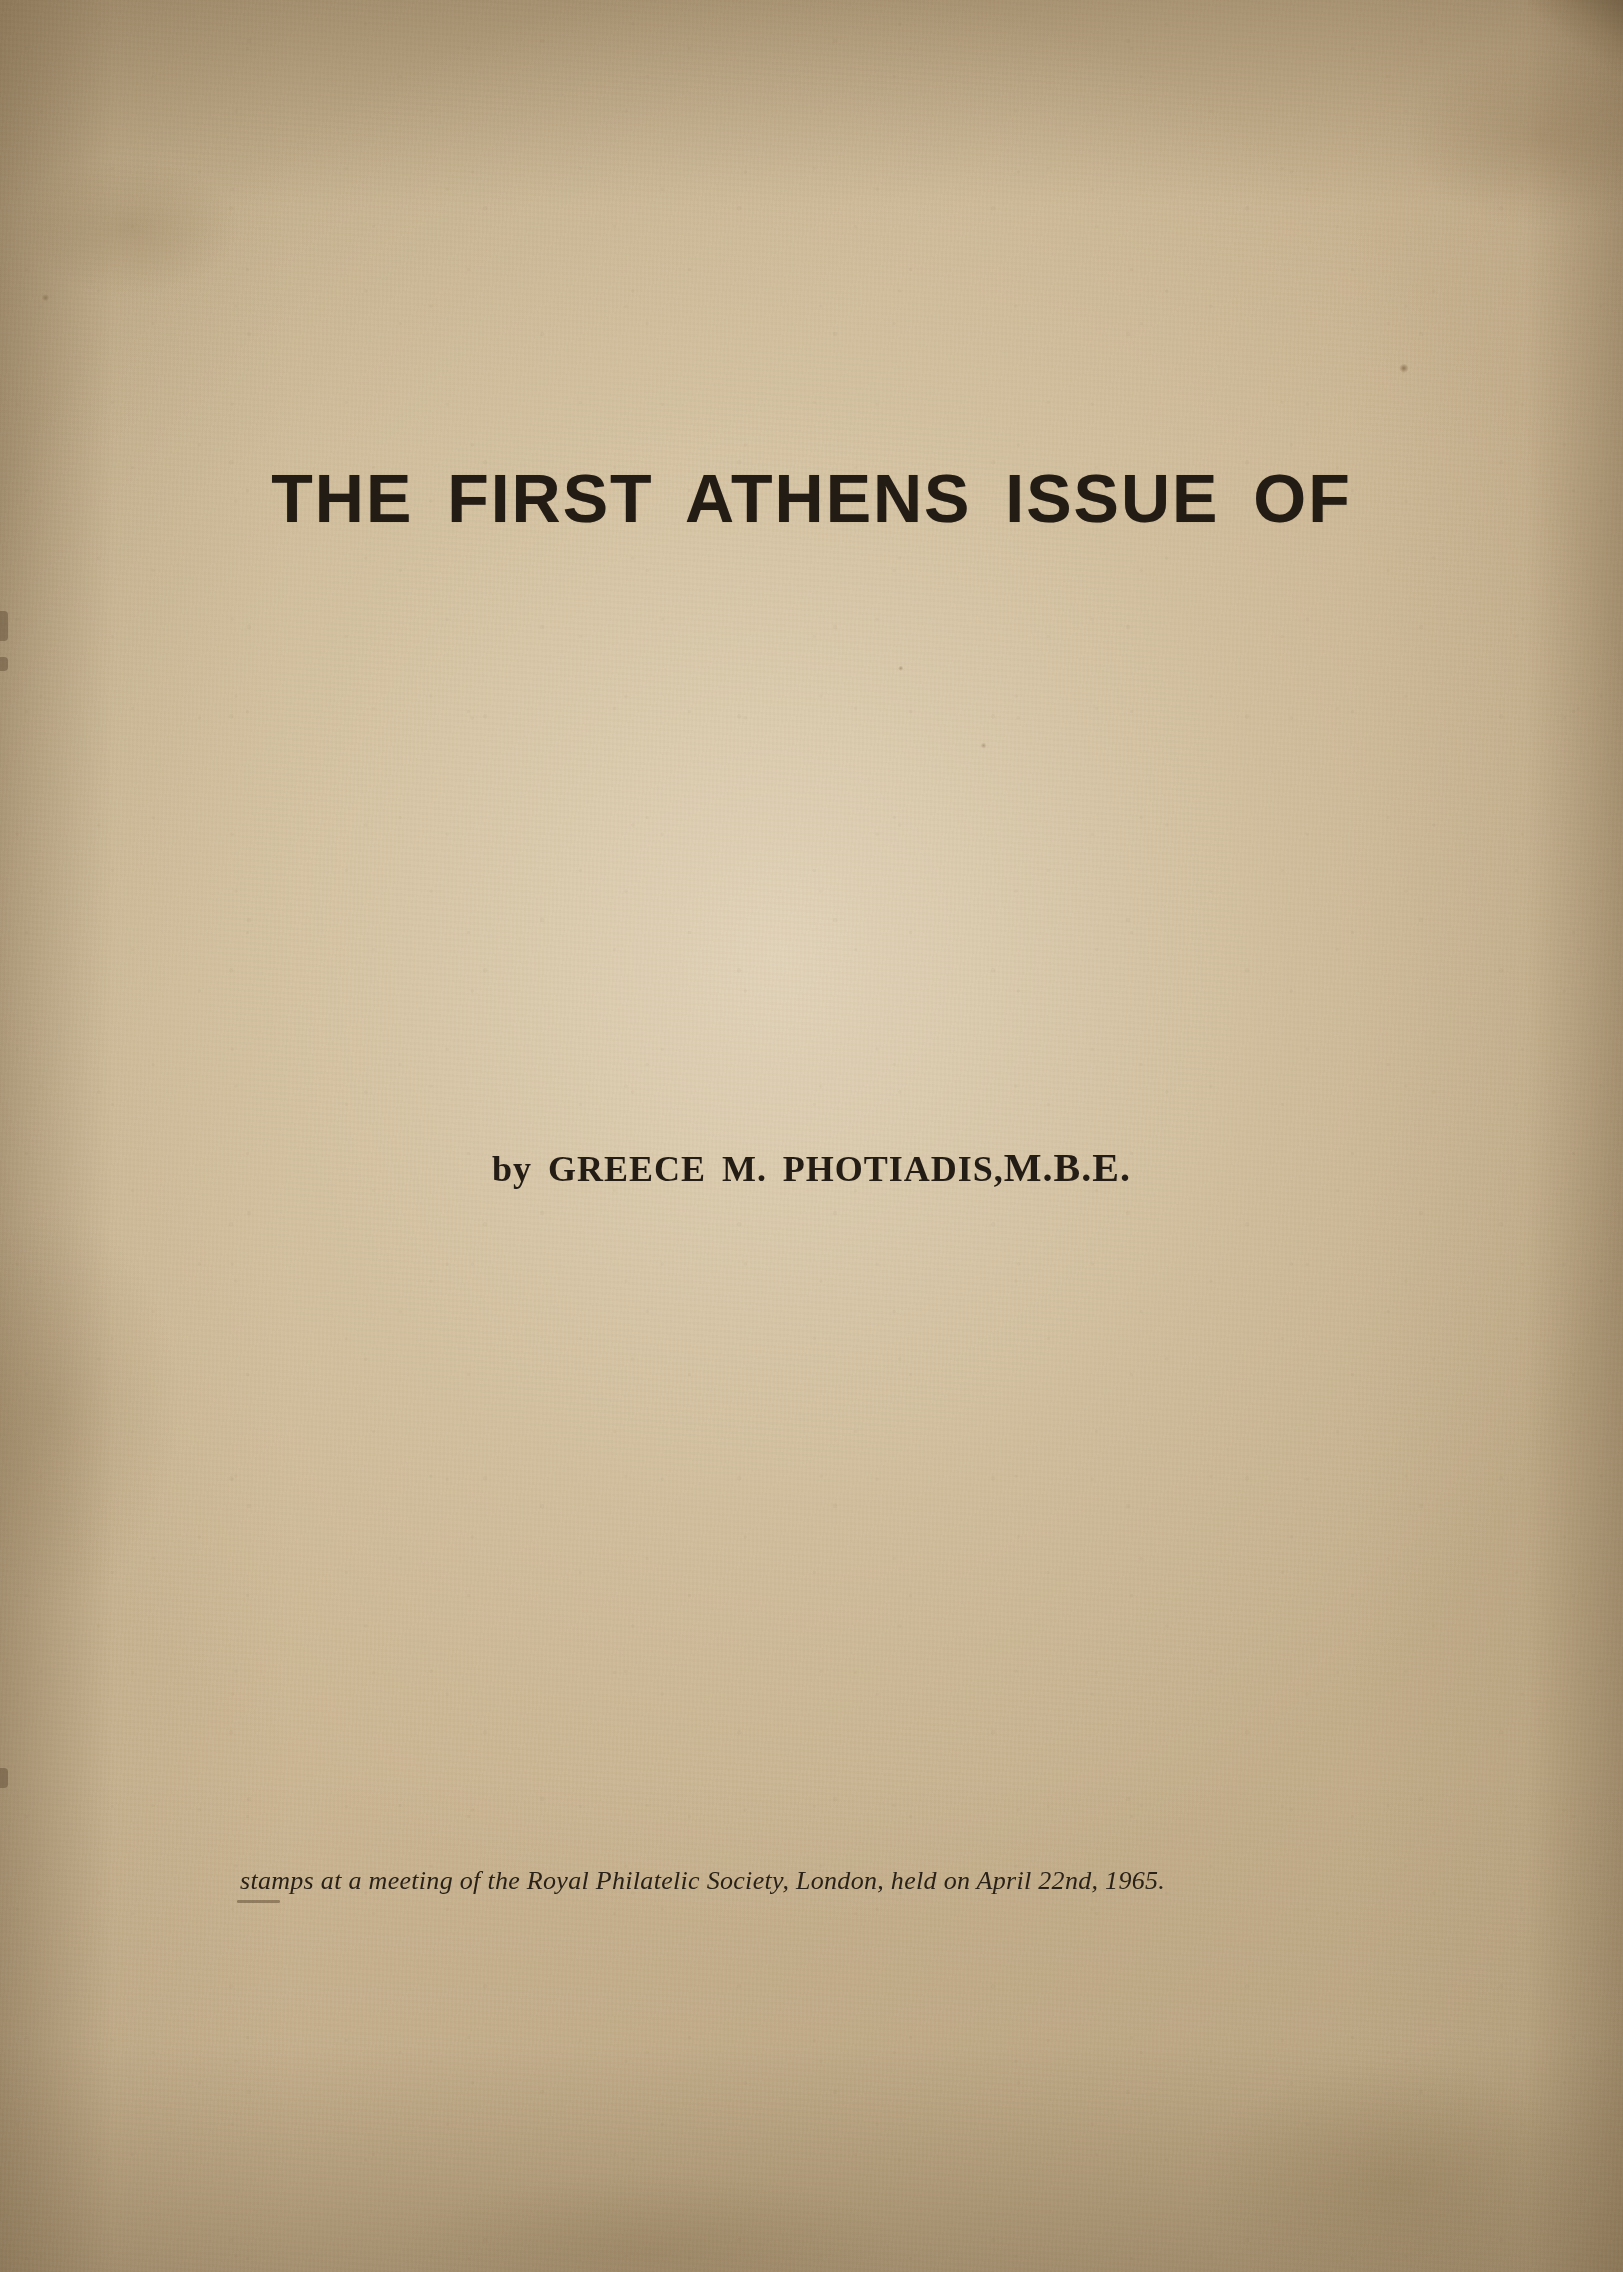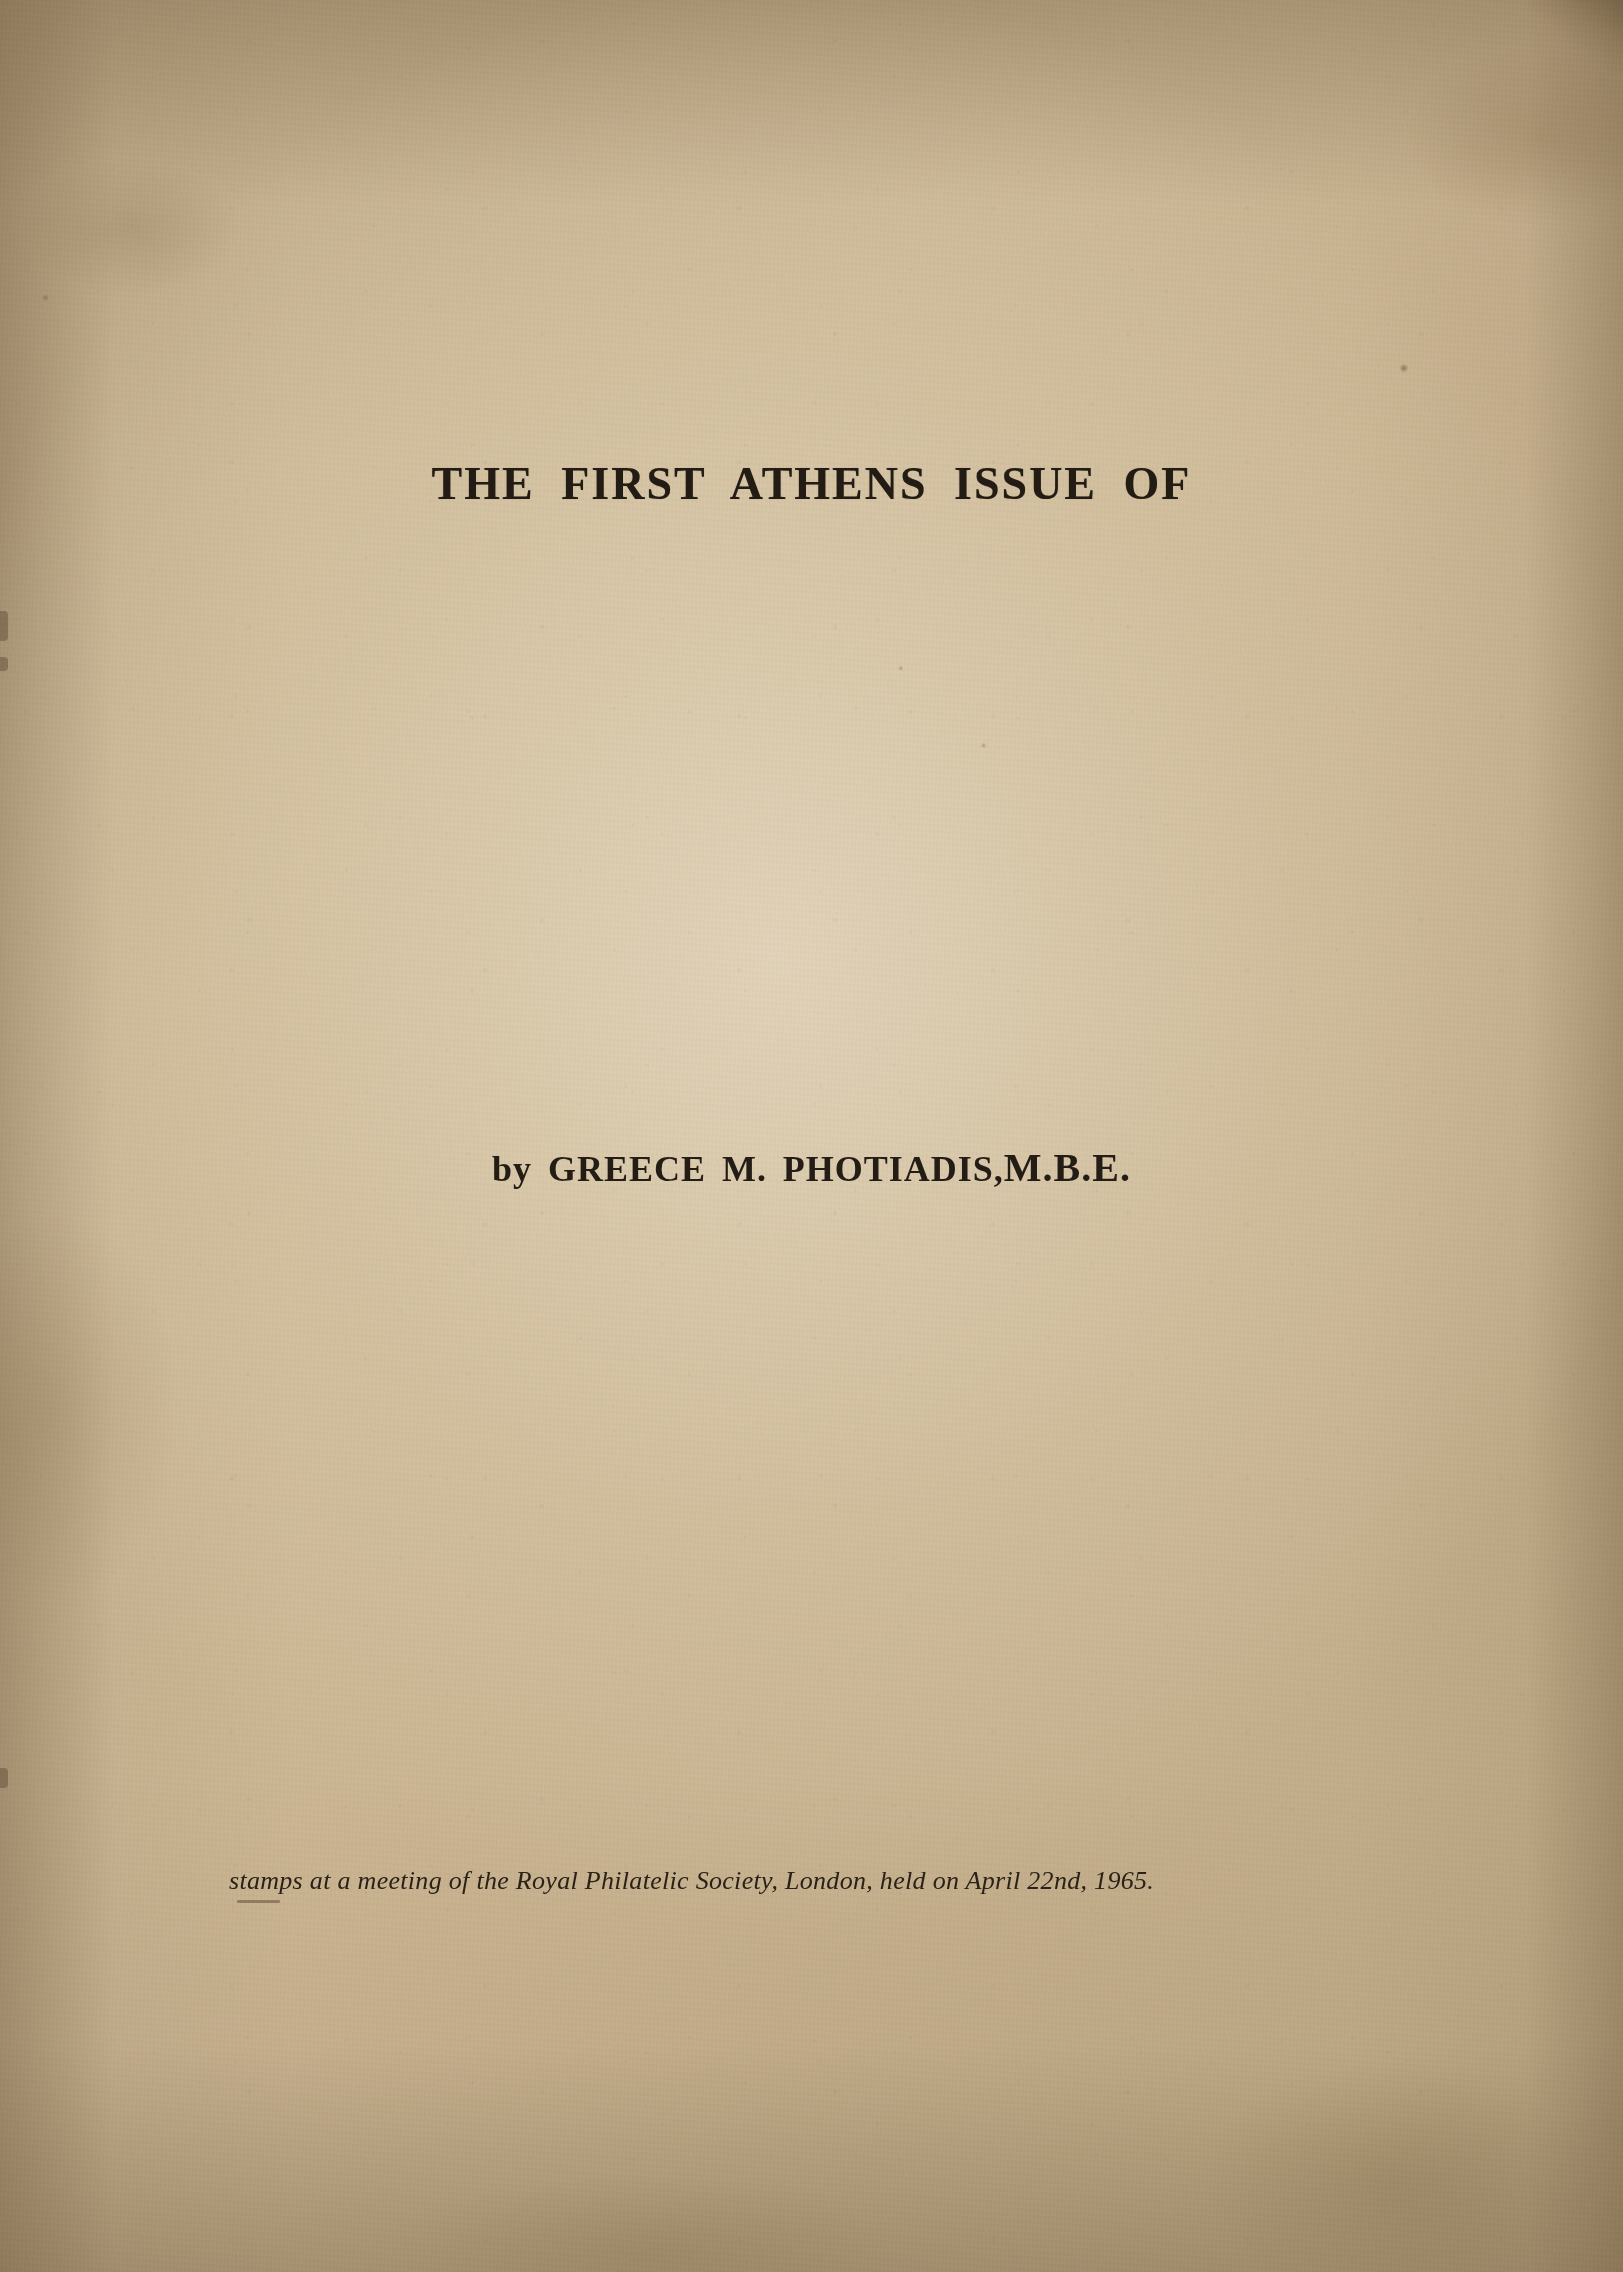--- a/index.html
+++ b/index.html
@@ -111,24 +111,24 @@
 
   .title-block {
     position: absolute;
     left: 50%;
     transform: translateX(-50%);
     top: 455px;
     width: 1300px;
     text-align: center;
   }
   .title-line {
-    font-family: Liberation Serif, serif;
+    font-family: Liberation Sans, sans-serif;
     font-weight: bold;
     color: #231c14;
-    font-size: 46px;
+    font-size: 68px;
     letter-spacing: 2px;
     line-height: 1.28;
     text-shadow: 0 0 0.7px rgba(40,30,18,0.35);
   }
   .title-line.l1 { word-spacing: 13px; }
   .title-line.l2 { word-spacing: 21px; }
   .title-line.l3 { word-spacing: 14.3px; }
 
   .byline {
     position: absolute;
@@ -154,21 +154,21 @@
     top: 1859px;
     width: 1196px;
     text-align: left;
     font-family: "Liberation Serif", serif;
     font-style: italic;
     color: #2a2218;
     font-size: 26px;
     line-height: 1.72;
     letter-spacing: 0.3px;
   }
-  .footnote .l2 { display: block; }
+  .footnote .l2 { display: block; margin-left: 11px; }
   .footnote-mark {
     position: absolute;
     left: 237px;
     top: 1900px;
     width: 43px;
     height: 2.6px;
     background: rgba(80,60,38,0.45);
     border-radius: 1.3px;
   }
 </style>

